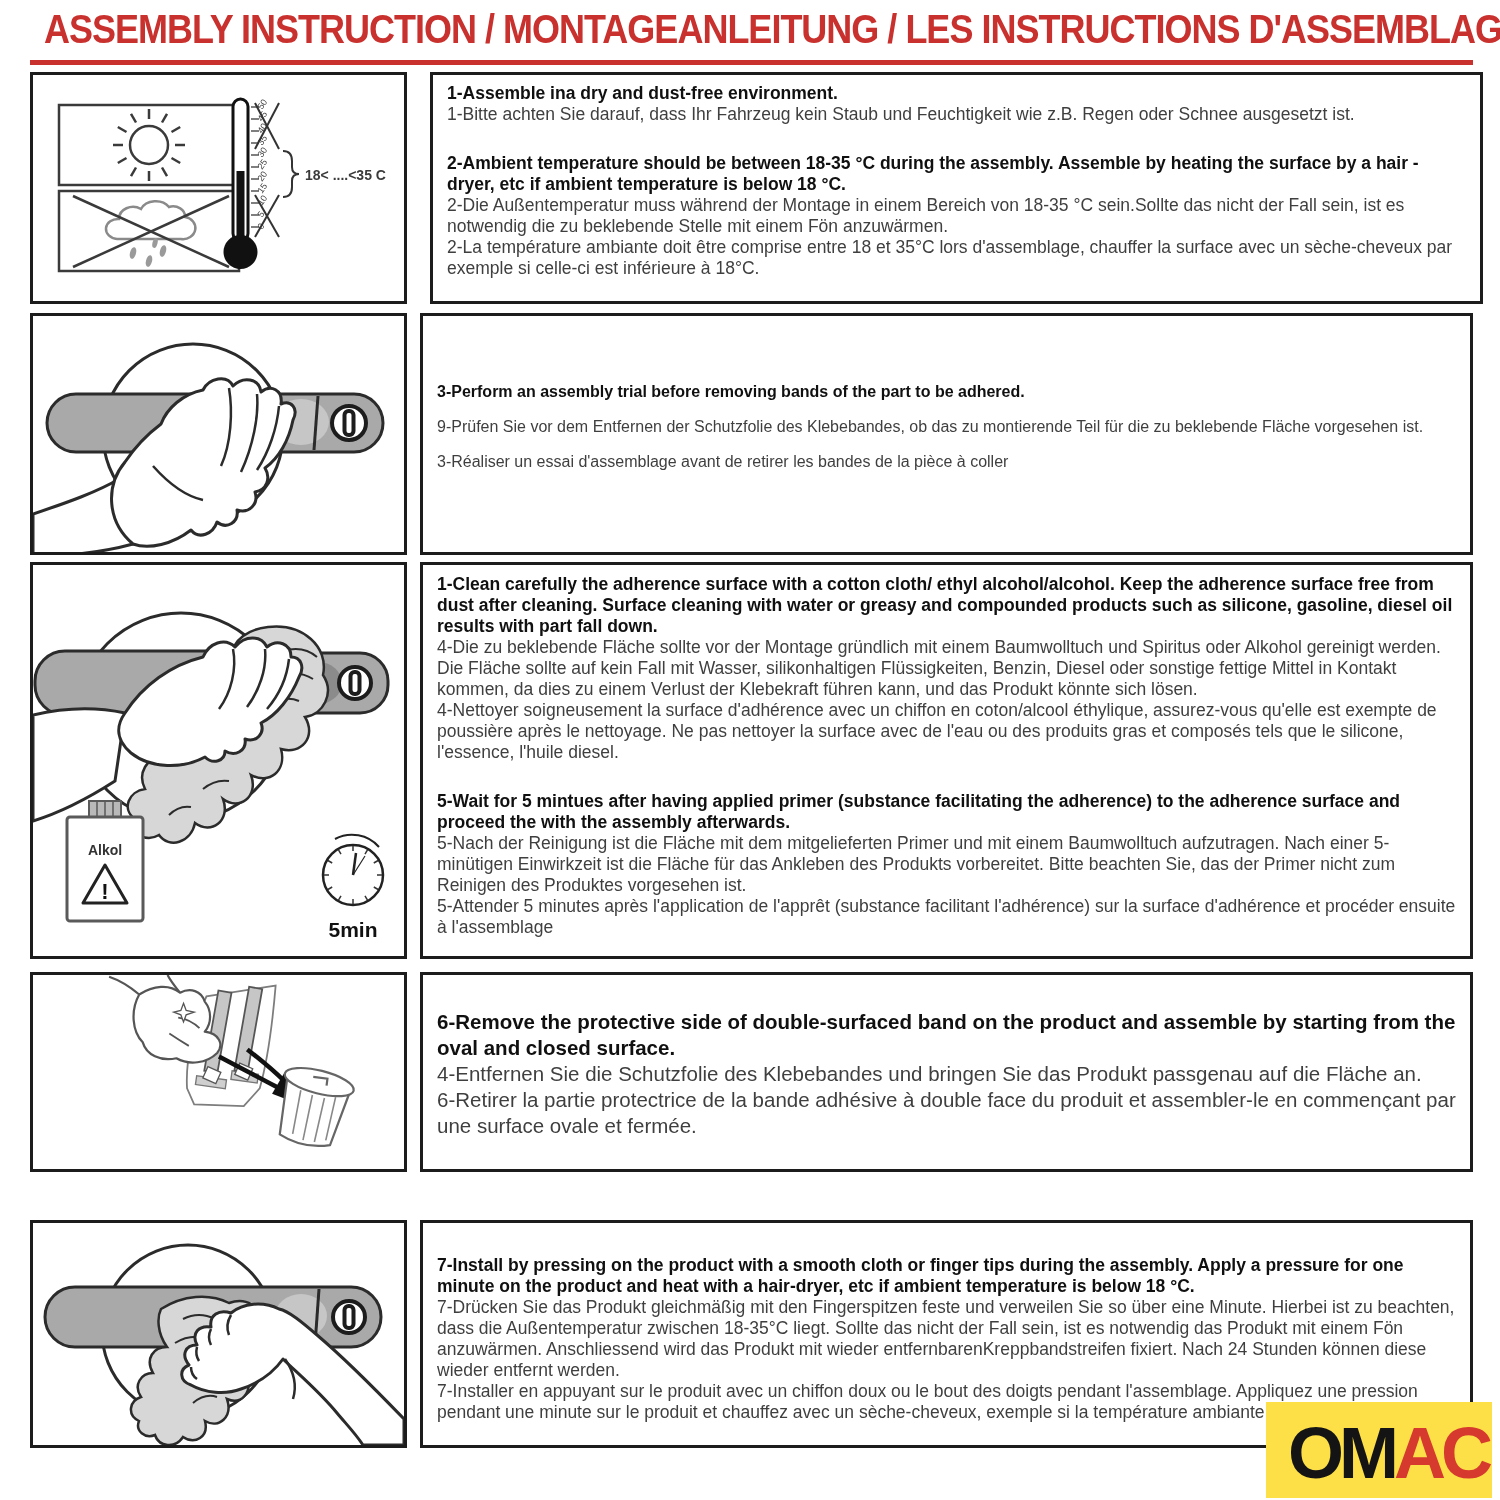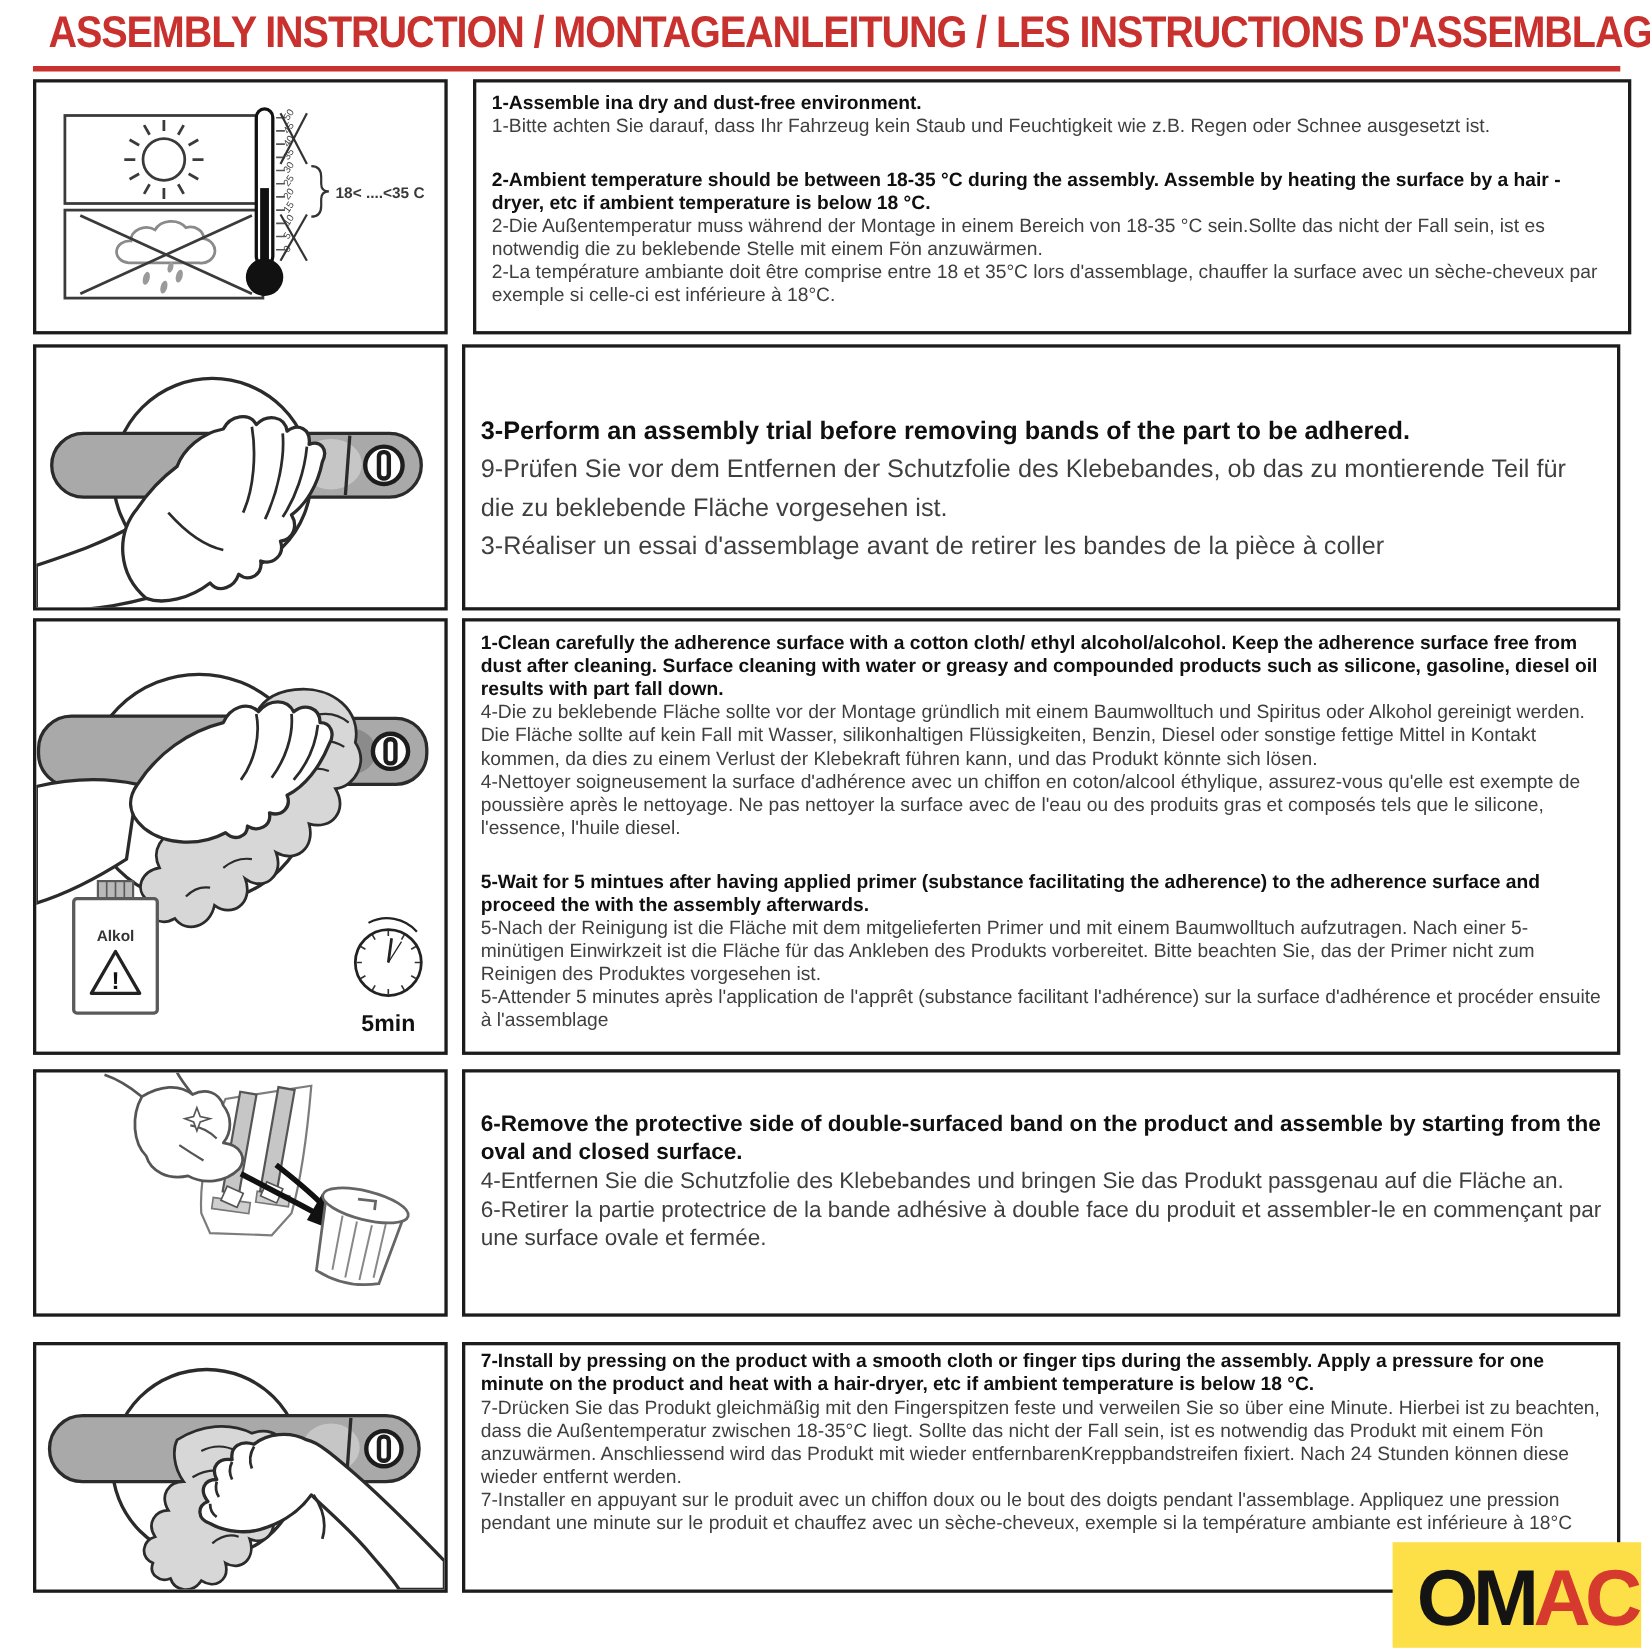--- a/index.html
+++ b/index.html
@@ -14,36 +14,36 @@
   }
   .title-rule { position:absolute; left:30px; top:60px; width:1443px; height:5px; background:#c9312e; }
 
   .row > div { position:absolute; box-sizing:border-box; background:#fff; border:3px solid #1c1c1c; }
   .figure-box { left:30px; width:377px; }
   .text-box   { left:420px; width:1053px; padding:6px 14px 6px 14px; overflow:hidden; }
 
   .r1 > div { top:72px;  height:232px; }
   .r2 > div { top:313px; height:242px; }
   .r3 > div { top:562px; height:397px; }
-  .r4 > div { top:972px; height:225px; }
+  .r4 > div { top:972px; height:200px; }
   .r5 > div { top:1220px; height:228px; }
 
   .figure-box svg { width:100%; height:100%; display:block; }
 
   .text-box p { margin:0; color:#3f3f3f; }
   .s1 p, .s3 p, .s5 p { font-size:17.5px; line-height:21px; }
-  .s2 p { font-size:23px; line-height:35px; }
+  .s2 p { font-size:16px; line-height:35px; }
   .s4 p { font-size:20.5px; line-height:26px; }
   .text-box p.b { color:#101010; font-weight:700; }
   .mt { margin-top:28px !important; }
   .s1 { padding-top:8px;margin-left:10px; }
   .s2 { padding-top:58px; }
   .s3 { padding-top:9px; }
   .s4 { padding-top:34px; }
-  .s5 { padding-top:4px; }
+  .s5 { padding-top:32px; }
 
   .logo {
     position:absolute; right:8px; top:1402px; z-index:5;
     background:#fde047; padding:6px 4px 0 22px;
     font-weight:900; font-size:72px; line-height:90px; letter-spacing:-5px;
     white-space:nowrap;
   }
   .logo .lk { color:#141414; }
   .logo .lr { color:#d6392e; }
 

